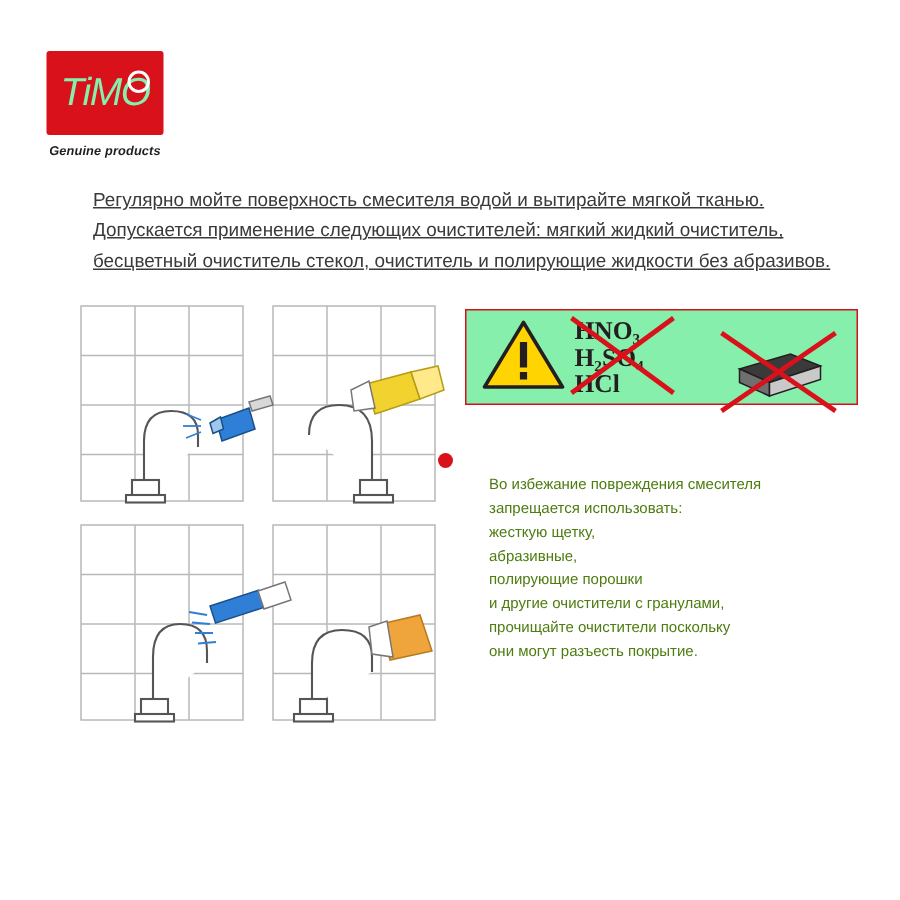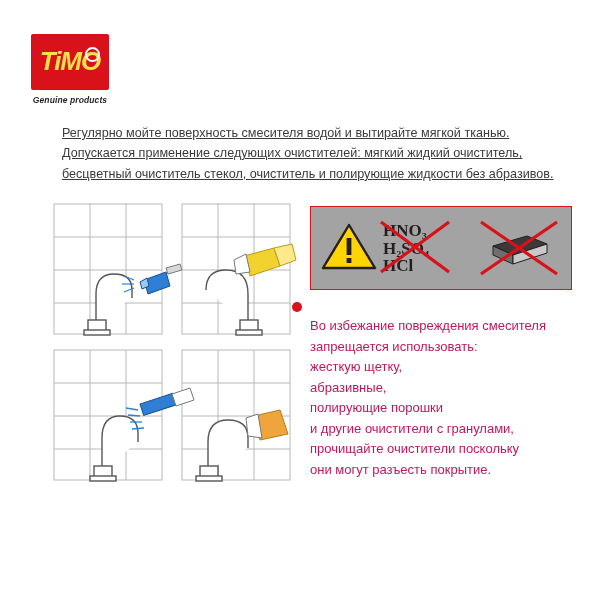--- a/index.html
+++ b/index.html
@@ -41,23 +41,23 @@
     position: relative;
     border-radius: 2px;
   }
   .logo-text {
     position: absolute;
     left: 0;
     right: 0;
     top: 12px;
     font-family: "Liberation Sans", sans-serif;
     font-style: italic;
-    font-weight: bold;
+    font-weight: normal;
     font-size: 26px;
-    color: #fde047;
+    color: #86efac;
     letter-spacing: -1px;
   }
   .logo-dot {
     position: absolute;
     width: 11px;
     height: 11px;
     border: 2px solid #ffffff;
     border-radius: 50%;
     right: 9px;
     top: 13px;
@@ -118,23 +118,23 @@
   .warn-area {
     position: absolute;
     left: 310px;
     top: 8px;
     width: 268px;
   }
   .warn-box {
     border: 1.4px solid #d8111b;
     box-sizing: border-box;
     width: 262px;
-    height: 84px;
-    position: relative;
-    background: #a3a3a3;
+    height: 64px;
+    position: relative;
+    background: #86efac;
   }
   .warn-inner {
     display: flex;
     align-items: center;
     height: 100%;
     padding: 0 6px;
   }
   .tri-wrap {
     flex: 0 0 64px;
     text-align: center;
@@ -167,26 +167,26 @@
     left: -18px;
     top: 96px;
     width: 10px;
     height: 10px;
     background: #d8111b;
     border-radius: 50%;
   }
 
   .warn-text {
     position: absolute;
-    left: 0;
+    left: 16px;
     top: 110px;
     width: 268px;
-    font-size: 13px;
+    font-size: 10px;
     line-height: 1.58;
-    color: #be185d;
+    color: #4d7c0f;
   }
   .warn-text div {
     white-space: nowrap;
   }
 </style>
 </head>
 <body>
 
 <div class="page">
 

